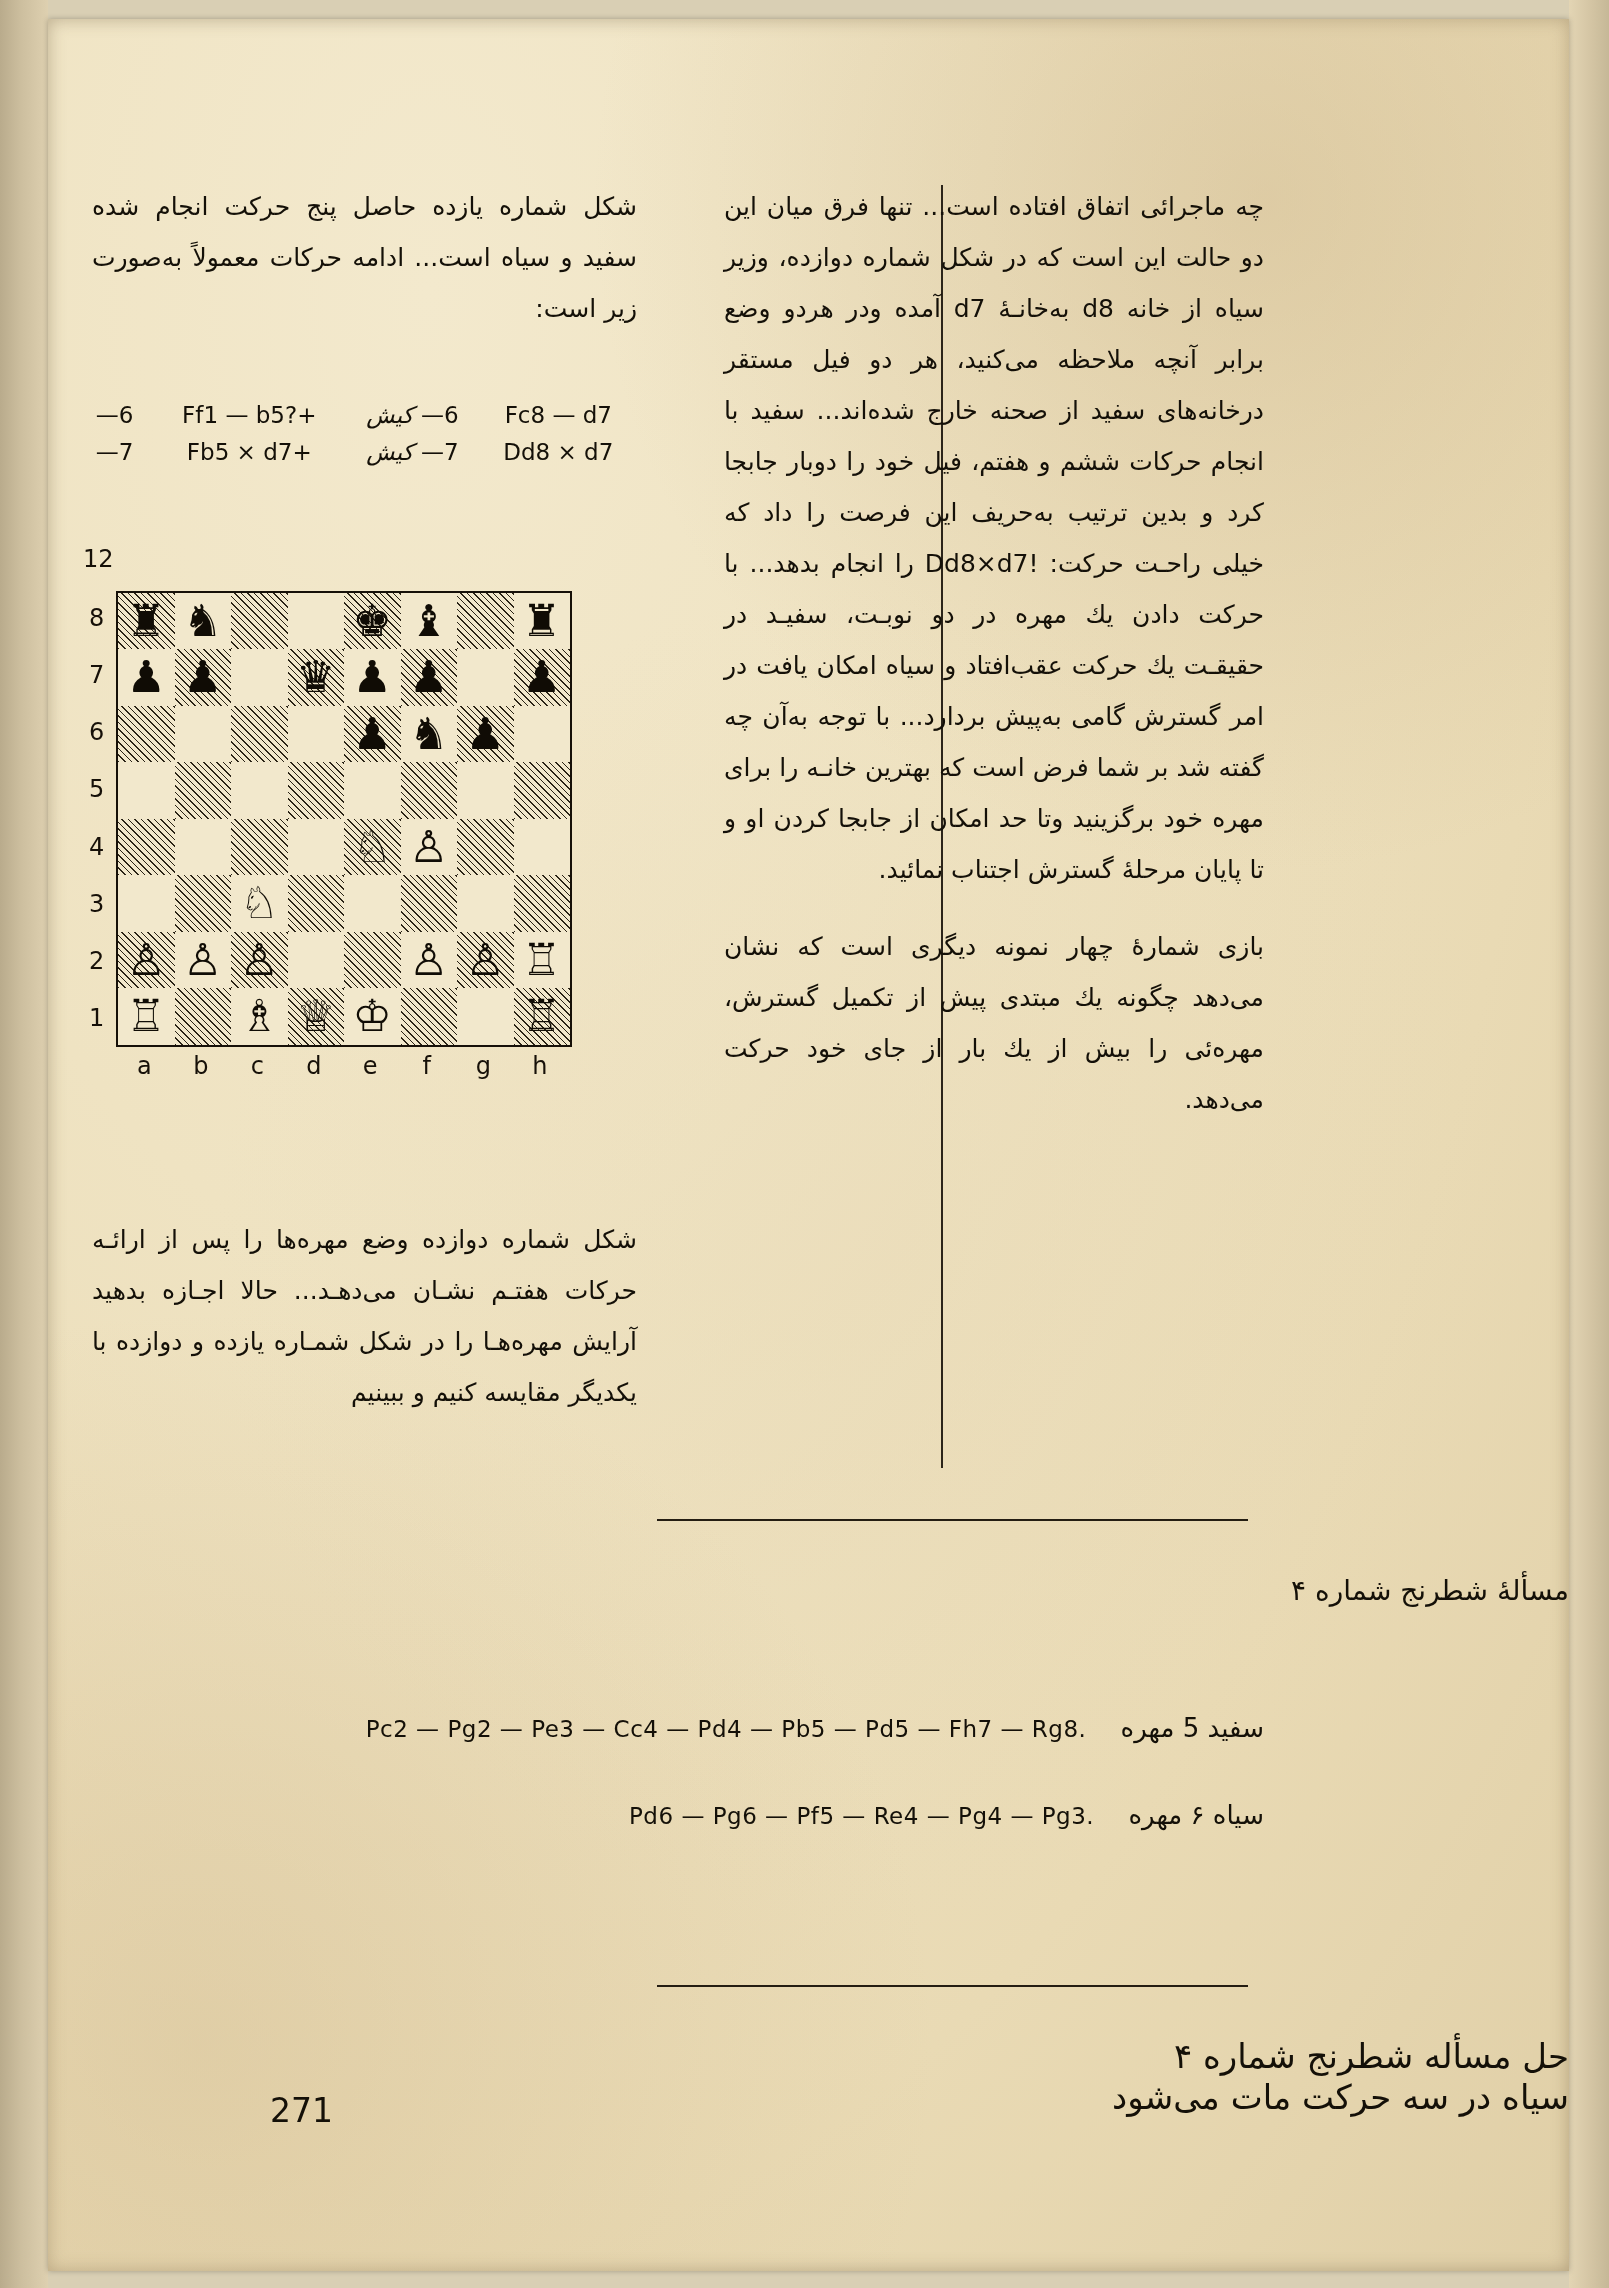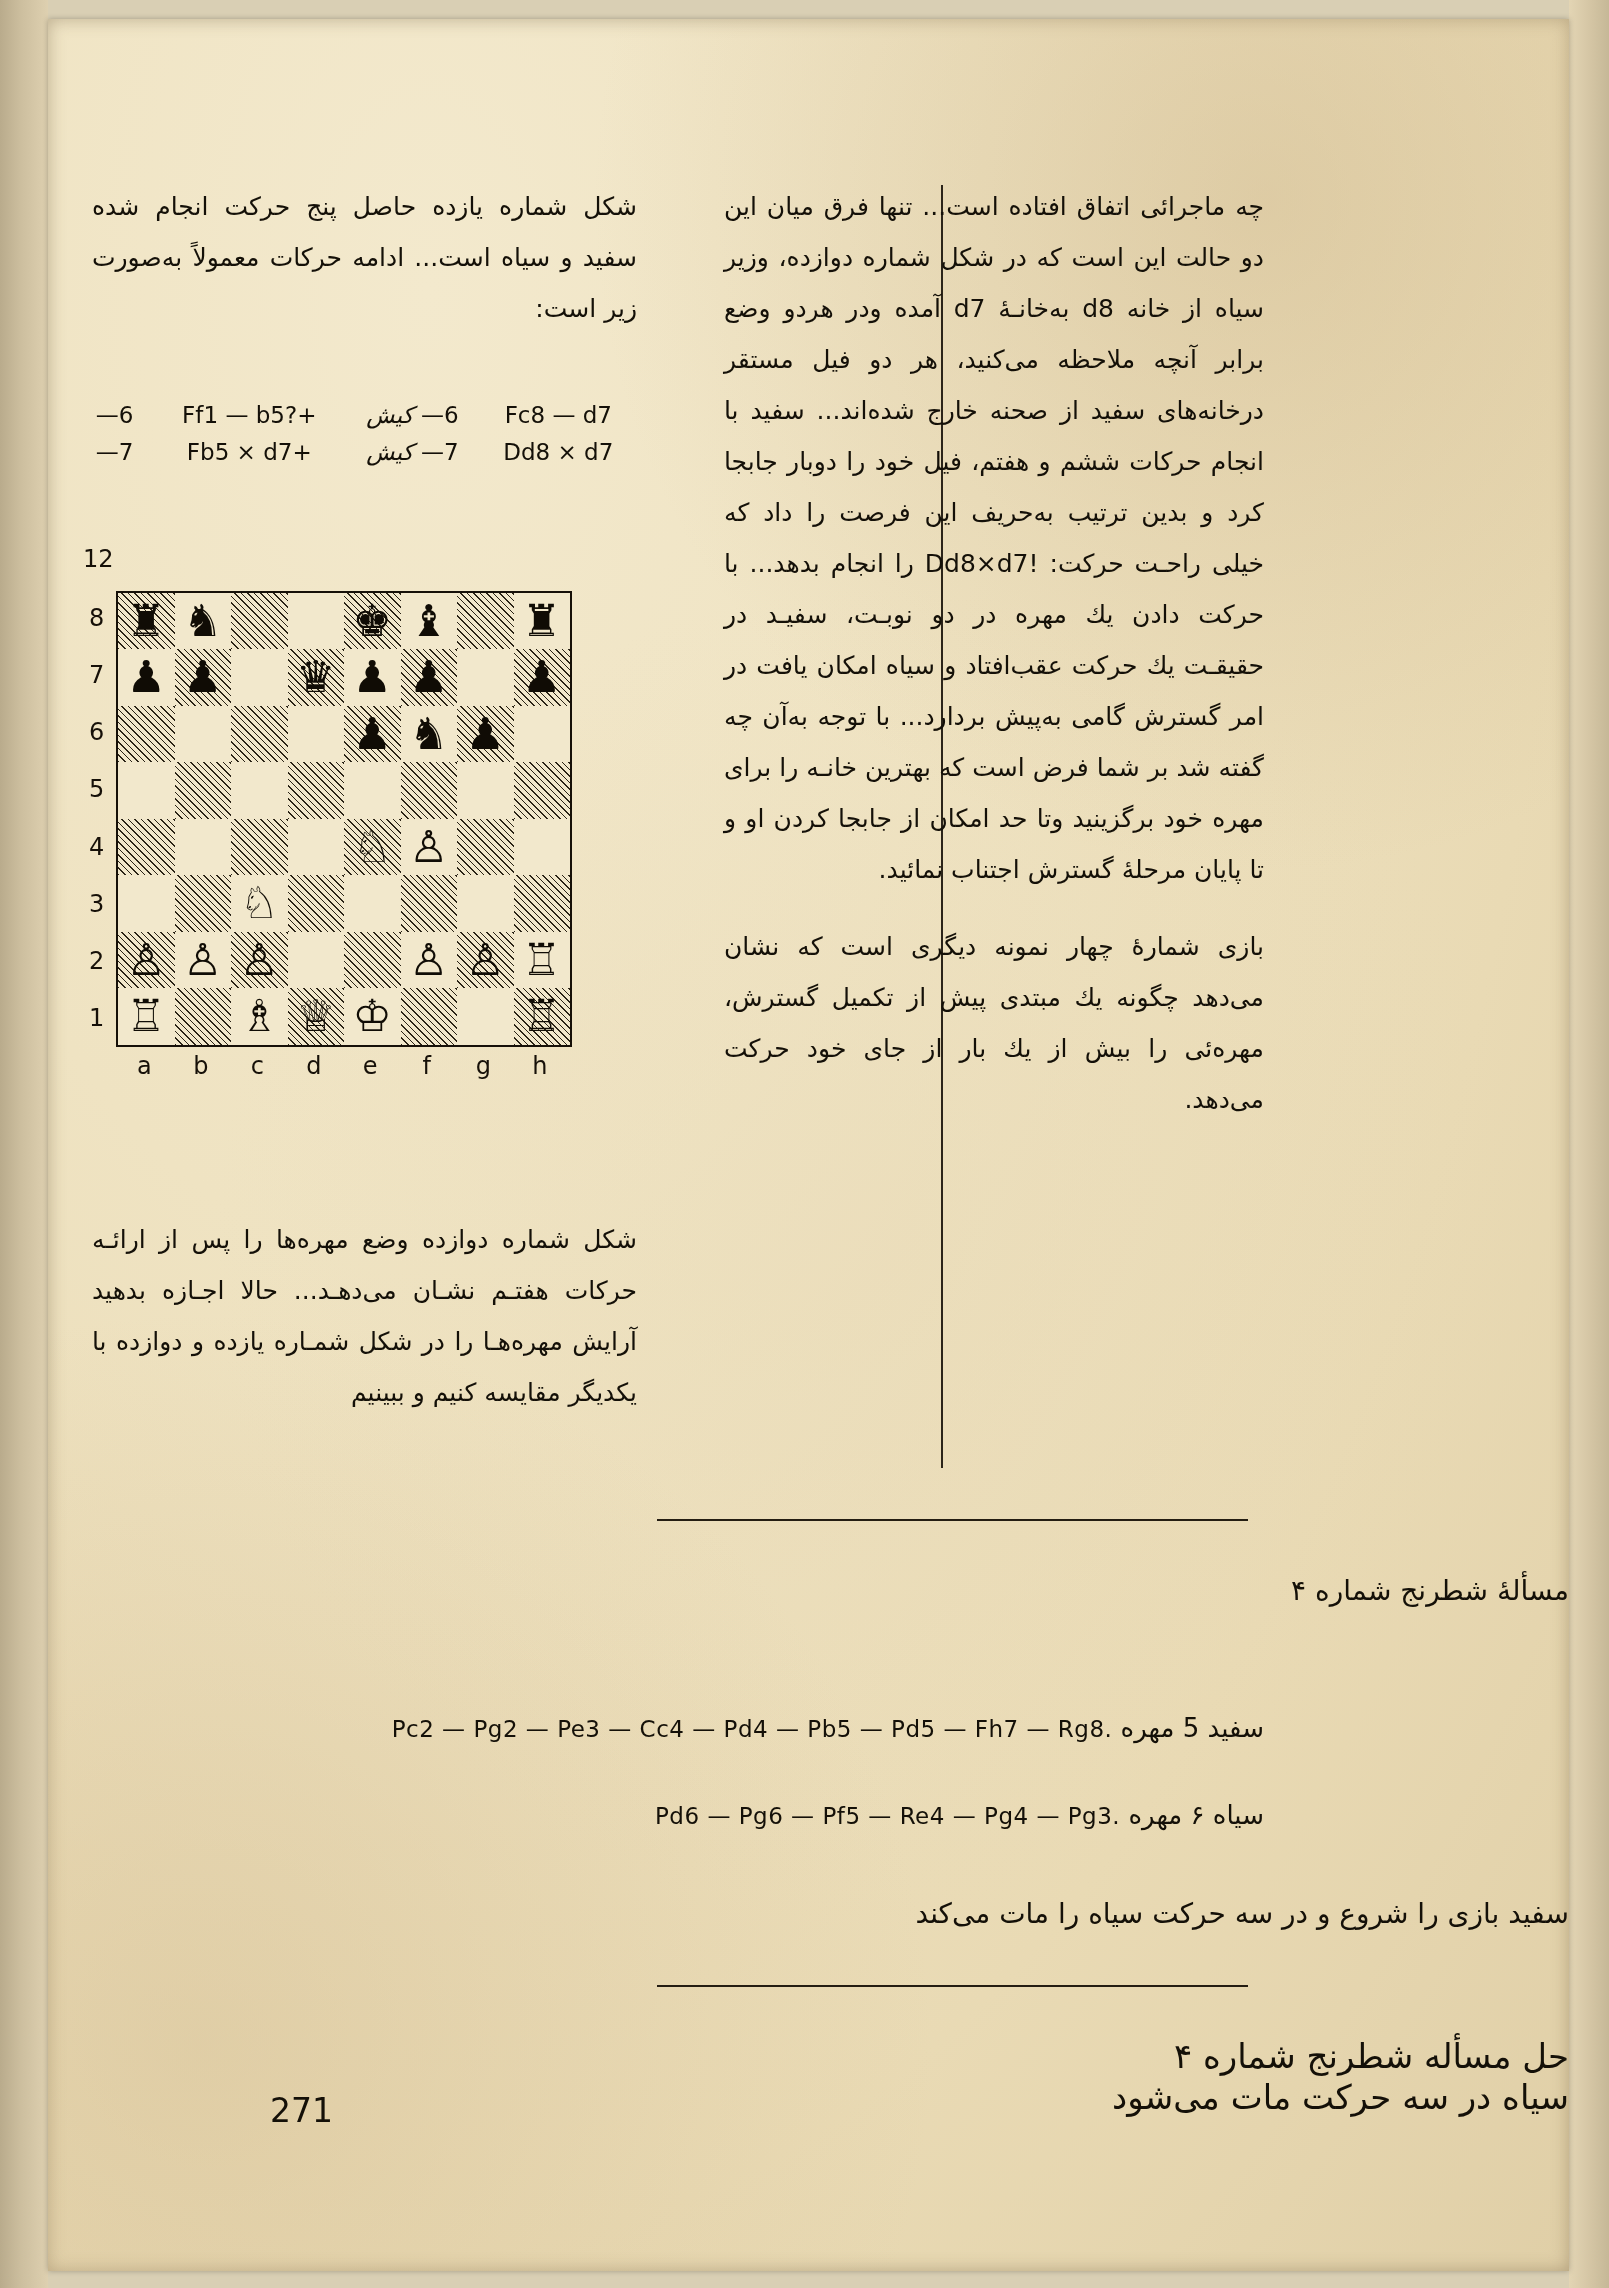--- a/index.html
+++ b/index.html
@@ -202,20 +202,21 @@
     font-size: 26px;
     white-space: nowrap;
   }
   #white-line { right: 305px; top: 1694px; }
   #black-line { right: 305px; top: 1781px; }
   .mono {
     direction: ltr;
     display: inline-block;
     font-size: 23px;
     letter-spacing: 0.5px;
+    margin-right: 26px;
   }
   #task-line {
     left: 0; right: 0;
     top: 1878px;
     font-size: 28px;
   }
   #solution-block {
     left: 0; right: 0;
     top: 2017px;
     font-size: 34px;
@@ -431,21 +432,20 @@
     <div class="line-row" id="white-line">
       <span>سفید 5 مهره</span>
       <span class="mono">Pc2 — Pg2 — Pe3 — Cc4 — Pd4 — Pb5 — Pd5 — Fh7 — Rg8.</span>
     </div>
 
     <div class="line-row" id="black-line">
       <span>سیاه ۶ مهره</span>
       <span class="mono">Pd6 — Pg6 — Pf5 — Re4 — Pg4 — Pg3.</span>
     </div>
 
-    <div class="center-rtl" id="task-line">سفید بازی را شروع و در سه حرکت سیاه را مات می‌کند</div>
 
     <div class="center-rtl" id="solution-block">
       <div>حل مسأله شطرنج شماره ۴</div>
       <div>سیاه در سه حرکت مات می‌شود</div>
     </div>
 
     <div id="page-number">271</div>
 
   </div>
 </div>

